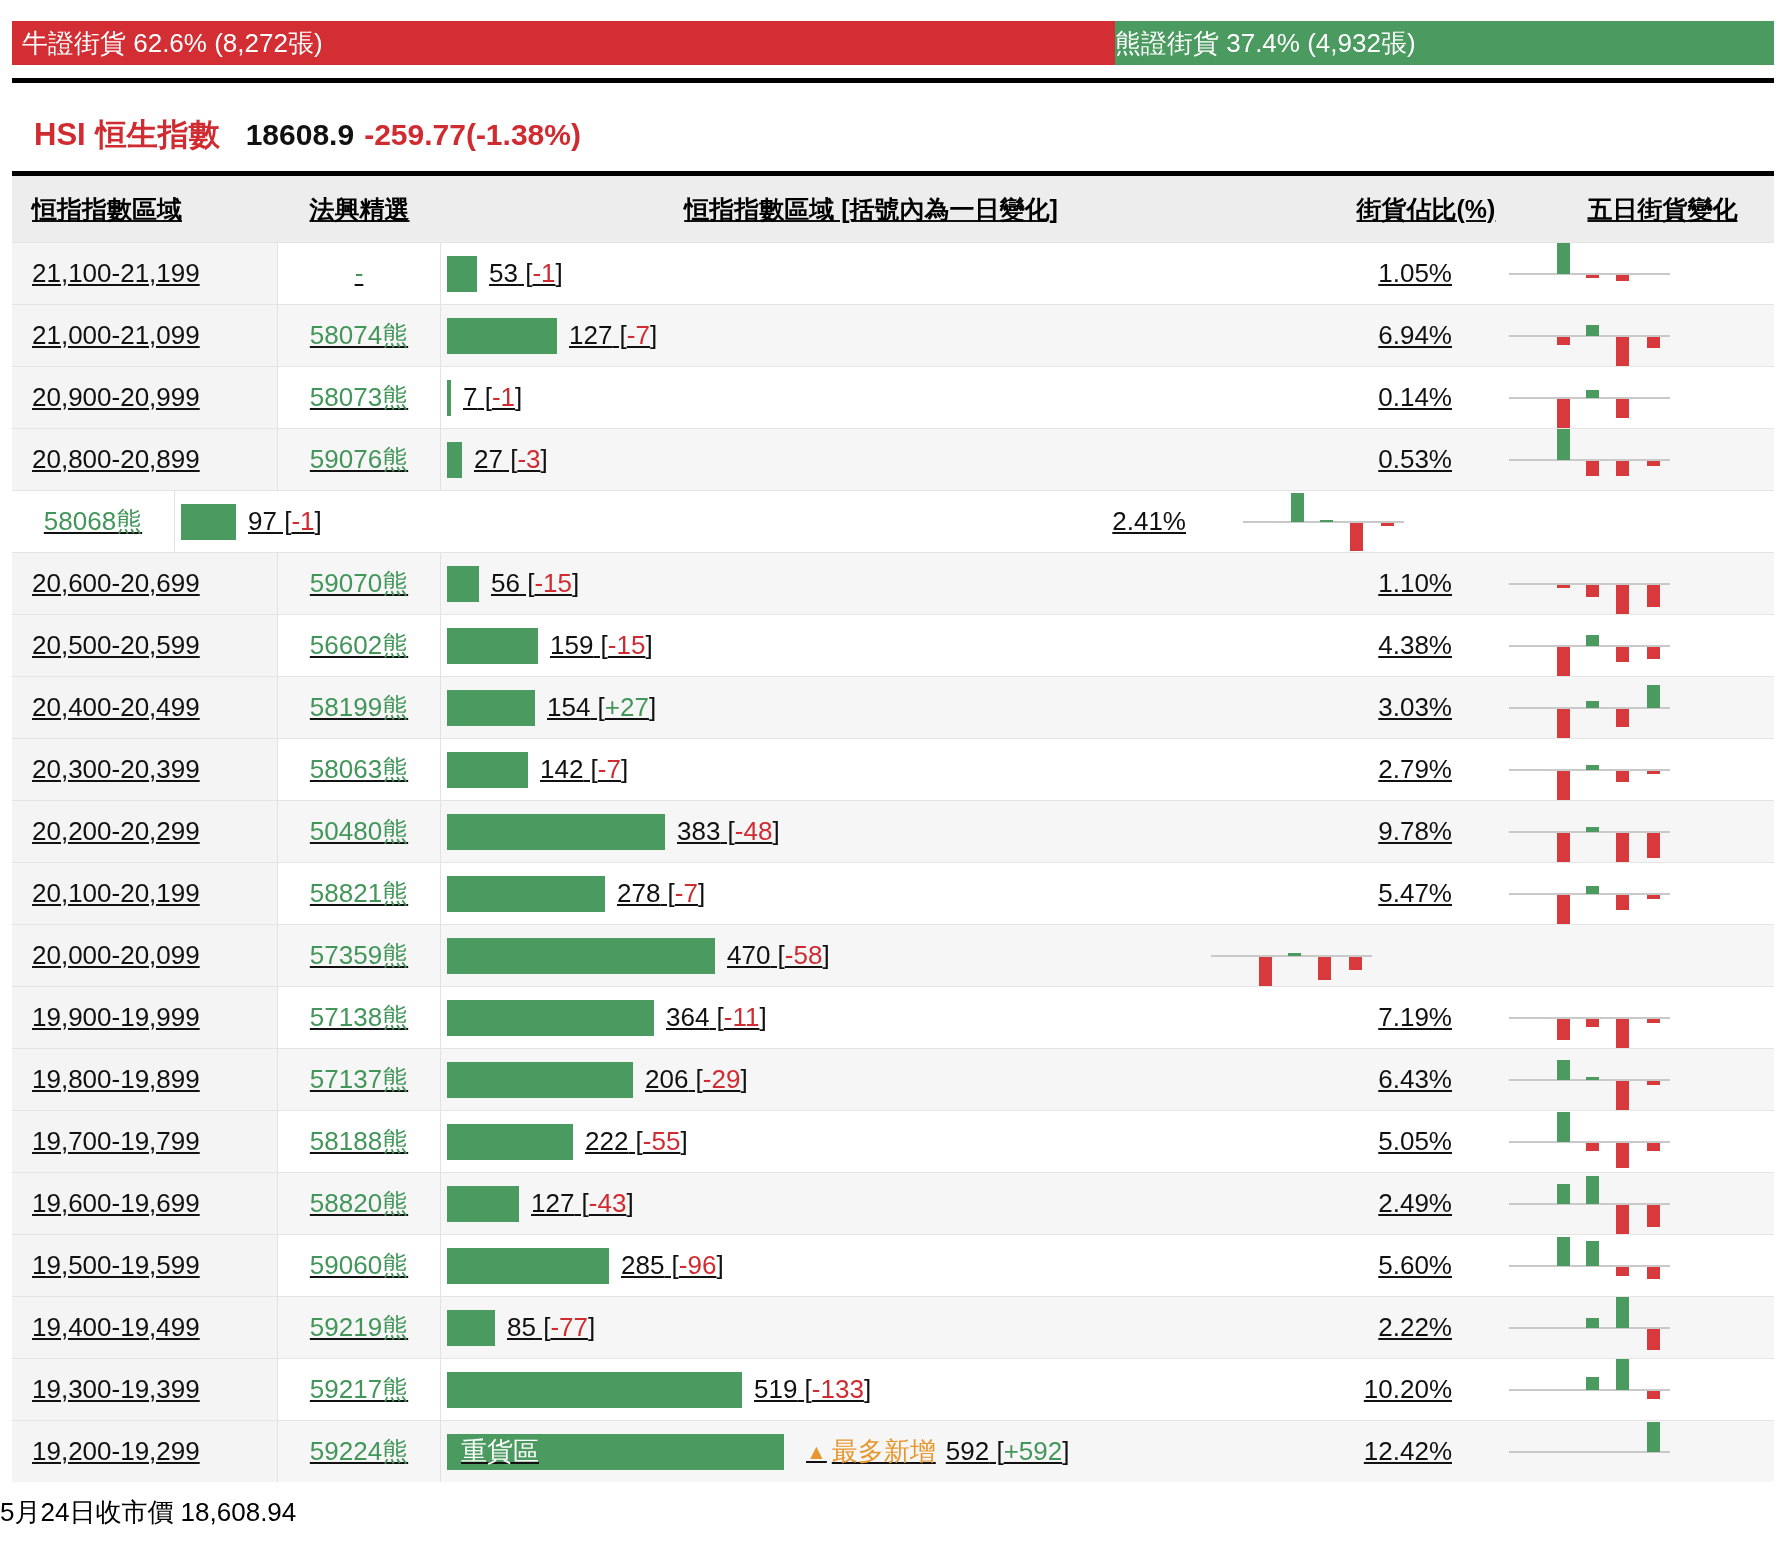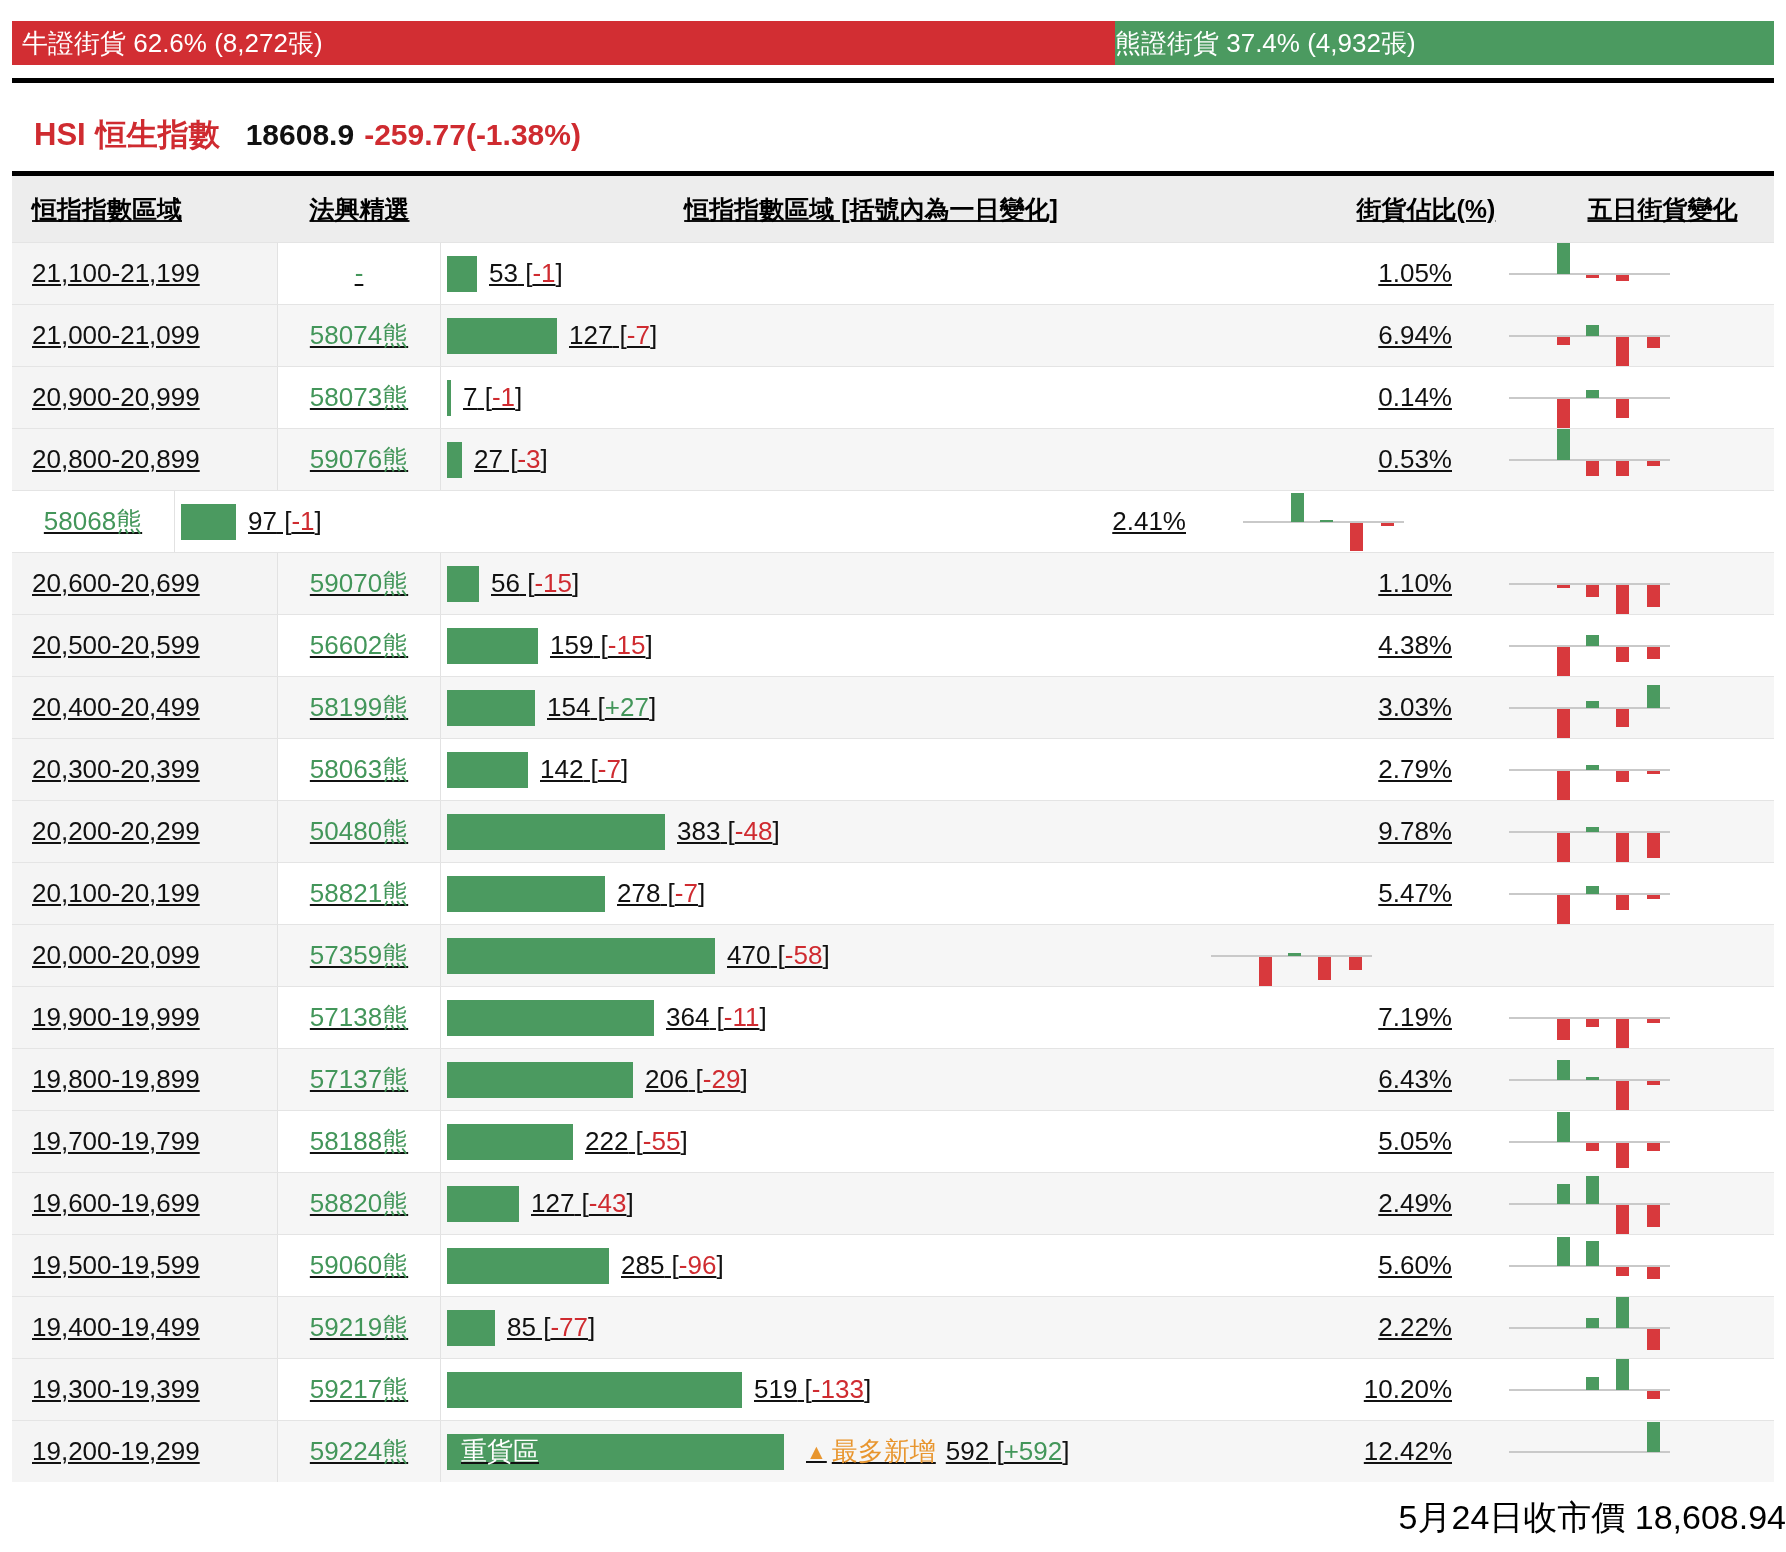--- a/index.html
+++ b/index.html
@@ -84,21 +84,21 @@
     font-size:26px;
   }
   .tri{font-size:21px;margin-right:5px;}
   .c-pct{width:298px;justify-content:flex-end;padding-right:8px;font-size:26px;color:#111;}
   .c-spark{width:314px;position:relative;}
   .spark{position:absolute;left:49px;top:0;width:161px;height:62px;}
   .spark-base{position:absolute;top:30px;left:0;width:161px;height:2px;background:var(--baseline);}
   .spark-bar{position:absolute;width:13px;}
   .spark-bar.up{background:var(--green);}
   .spark-bar.down{background:var(--spark-red);}
-  .footer-note{margin-top:13px;text-align:right;font-size:34px;color:#000;}
+  .footer-note{margin-top:13px;text-align:left;font-size:26px;color:#000;}
 </style>
 </head>
 <body>
 
 <div class="page-title"><span>恒指牛熊證期指張數比例 (以相對期指張數</span><b>計算)</b></div>
 
 <div class="ratio-bar">
   <div class="ratio-bull" style="width: 62.6%;">牛證街貨 62.6% (8,272張)</div>
   <div class="ratio-bear">熊證街貨 37.4% (4,932張)</div>
 </div>

